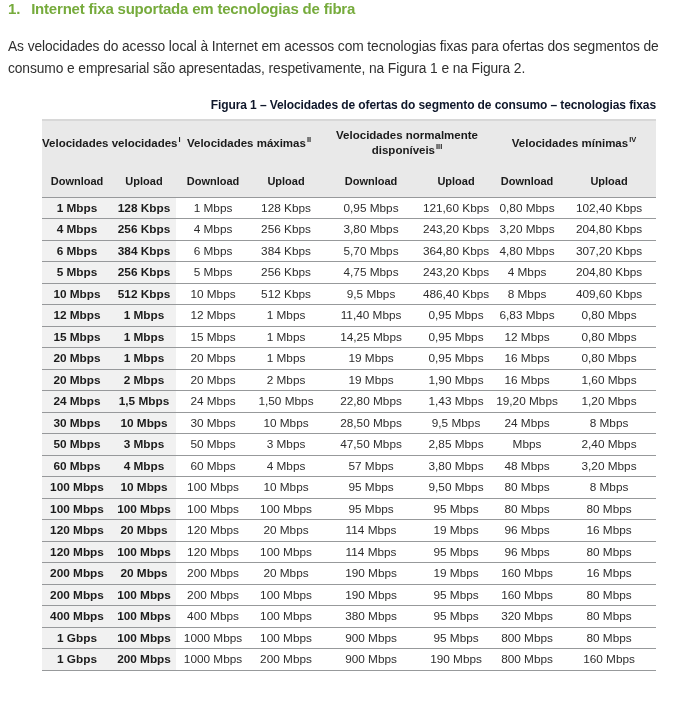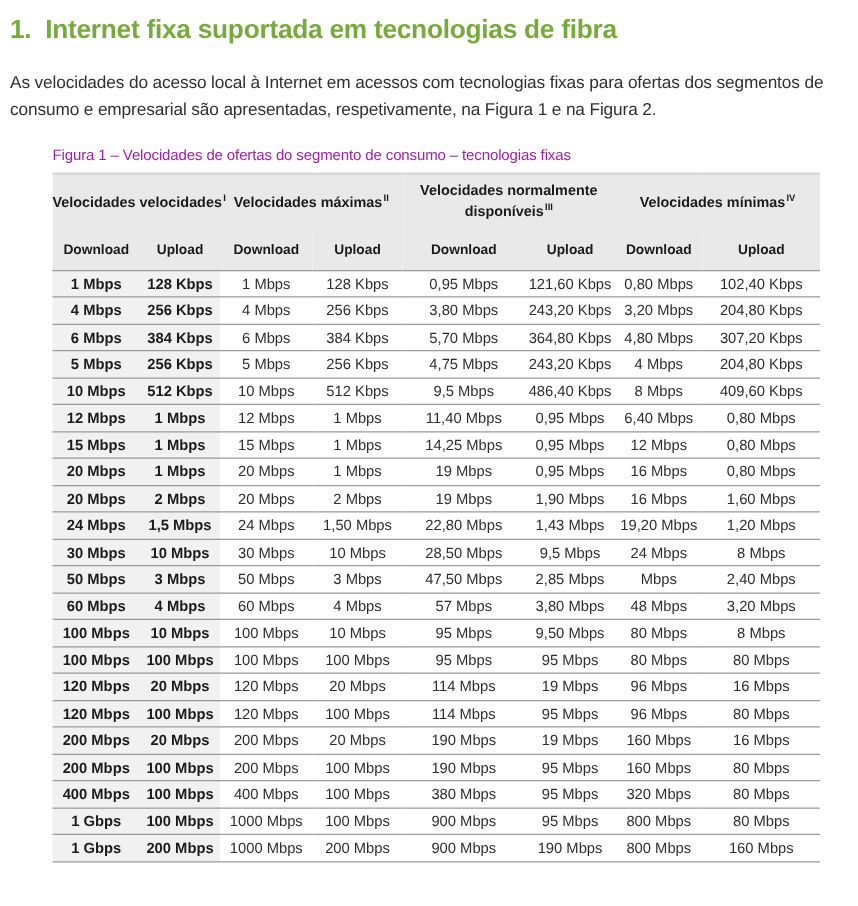--- a/index.html
+++ b/index.html
@@ -12,43 +12,43 @@
   html,body{margin:0;padding:0;}
   body{
     width:686px;height:725px;
     background:#ffffff;
     font-family:"Liberation Sans",sans-serif;
     overflow:hidden;
     position:relative;
   }
   .heading{
     color:var(--green);
-    font-size:21px;
-    font-weight:bold;
-    margin:12px 0 0 8px;
+    font-size:15px;
+    font-weight:bold;
+    margin:0 0 0 8px;
     letter-spacing:-0.2px;
   }
   .heading .num{margin-right:11px;}
   .intro{
     font-size:13.8px;
     color:#303030;
     line-height:1.62;
     margin:19px 0 0 8px;
     width:688px;
     letter-spacing:-0.1px;
   }
   .figure-area{
     margin-left:42px;
     width:614px;
   }
   .caption{
     font-size:12px;
-    font-weight:normal;
-    color:#a21caf;
-    text-align:left;
+    font-weight:bold;
+    color:#0f172a;
+    text-align:right;
     margin:17px 0 7px 0;
     letter-spacing:-0.1px;
   }
   table.speeds{
     border-collapse:collapse;
     table-layout:fixed;
     width:614px;
   }
   table.speeds th, table.speeds td{padding:0;text-align:center;}
   tr.group-row th{
@@ -178,21 +178,21 @@
             <td>8 Mbps</td>
             <td>409,60 Kbps</td>
           </tr>
           <tr>
             <td class="stub">12 Mbps</td>
             <td class="stub">1 Mbps</td>
             <td>12 Mbps</td>
             <td>1 Mbps</td>
             <td>11,40 Mbps</td>
             <td>0,95 Mbps</td>
-            <td>6,40 Mbps</td>
+            <td>6,83 Mbps</td>
             <td>0,80 Mbps</td>
           </tr>
           <tr>
             <td class="stub">15 Mbps</td>
             <td class="stub">1 Mbps</td>
             <td>15 Mbps</td>
             <td>1 Mbps</td>
             <td>14,25 Mbps</td>
             <td>0,95 Mbps</td>
             <td>12 Mbps</td>

